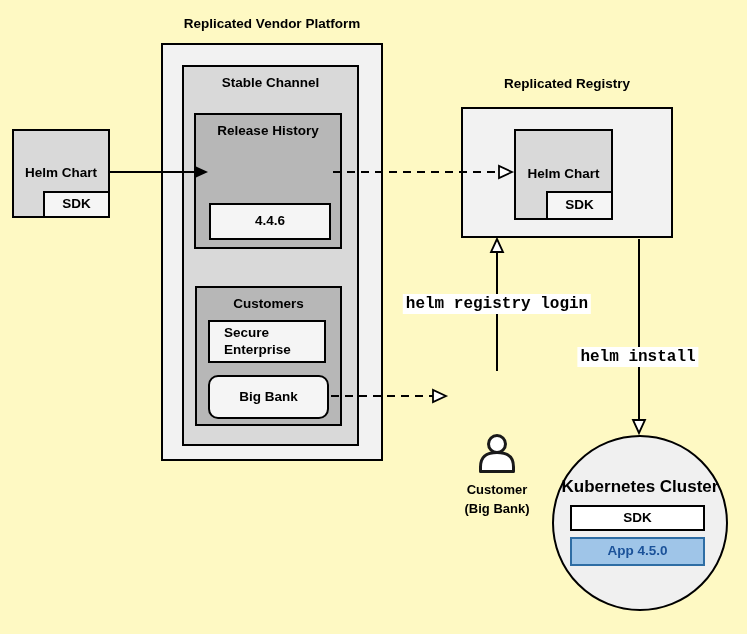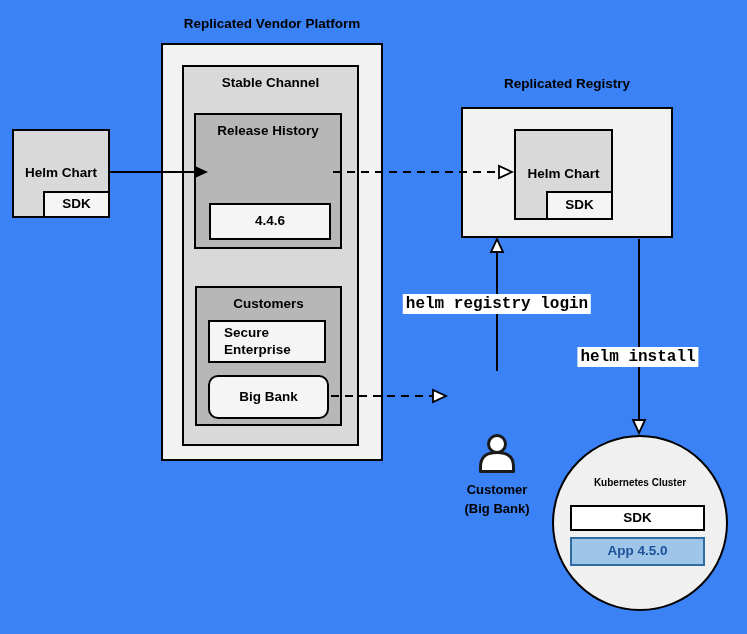--- a/index.html
+++ b/index.html
@@ -1,20 +1,20 @@
 <!DOCTYPE html>
 <html><head>
 <meta charset="utf-8">
 <style>
   html, body { margin: 0; padding: 0; background: #ffffff; }
   .stage {
     position: relative;
     width: 747px;
     height: 634px;
-    background: #3b82f6;
+    background: #fef9c3;
     font-family: "Liberation Sans", sans-serif;
     overflow: hidden;
   }
   .box {
     position: absolute;
     box-sizing: border-box;
     border: 2px solid #000000;
   }
   .fill-container { background: #f2f2f2; }
   .fill-group     { background: #d9d9d9; }
@@ -131,21 +131,21 @@
     </div>
   </div>
 
 
   <div class="float-title" style="left:437px; top:481px; width:120px; line-height:1.45; font-size:13px;">
     <div>Customer</div>
     <div>(Big Bank)</div>
   </div>
 
   <div class="circle" style="left:552px; top:435px; width:176px; height:176px;">
-    <div class="float-title" style="left:0; right:0; top:40px; font-size:10px;">Kubernetes Cluster</div>
+    <div class="float-title" style="left:0; right:0; top:40px; font-size:17px;">Kubernetes Cluster</div>
   </div>
 
   <div class="box fill-white" style="left:570px; top:505px; width:135px; height:26px;">
     <div class="center-label">SDK</div>
   </div>
 
   <div class="box fill-blue" style="left:570px; top:537px; width:135px; height:29px;">
     <div class="center-label blue-text">App 4.5.0</div>
   </div>
 

